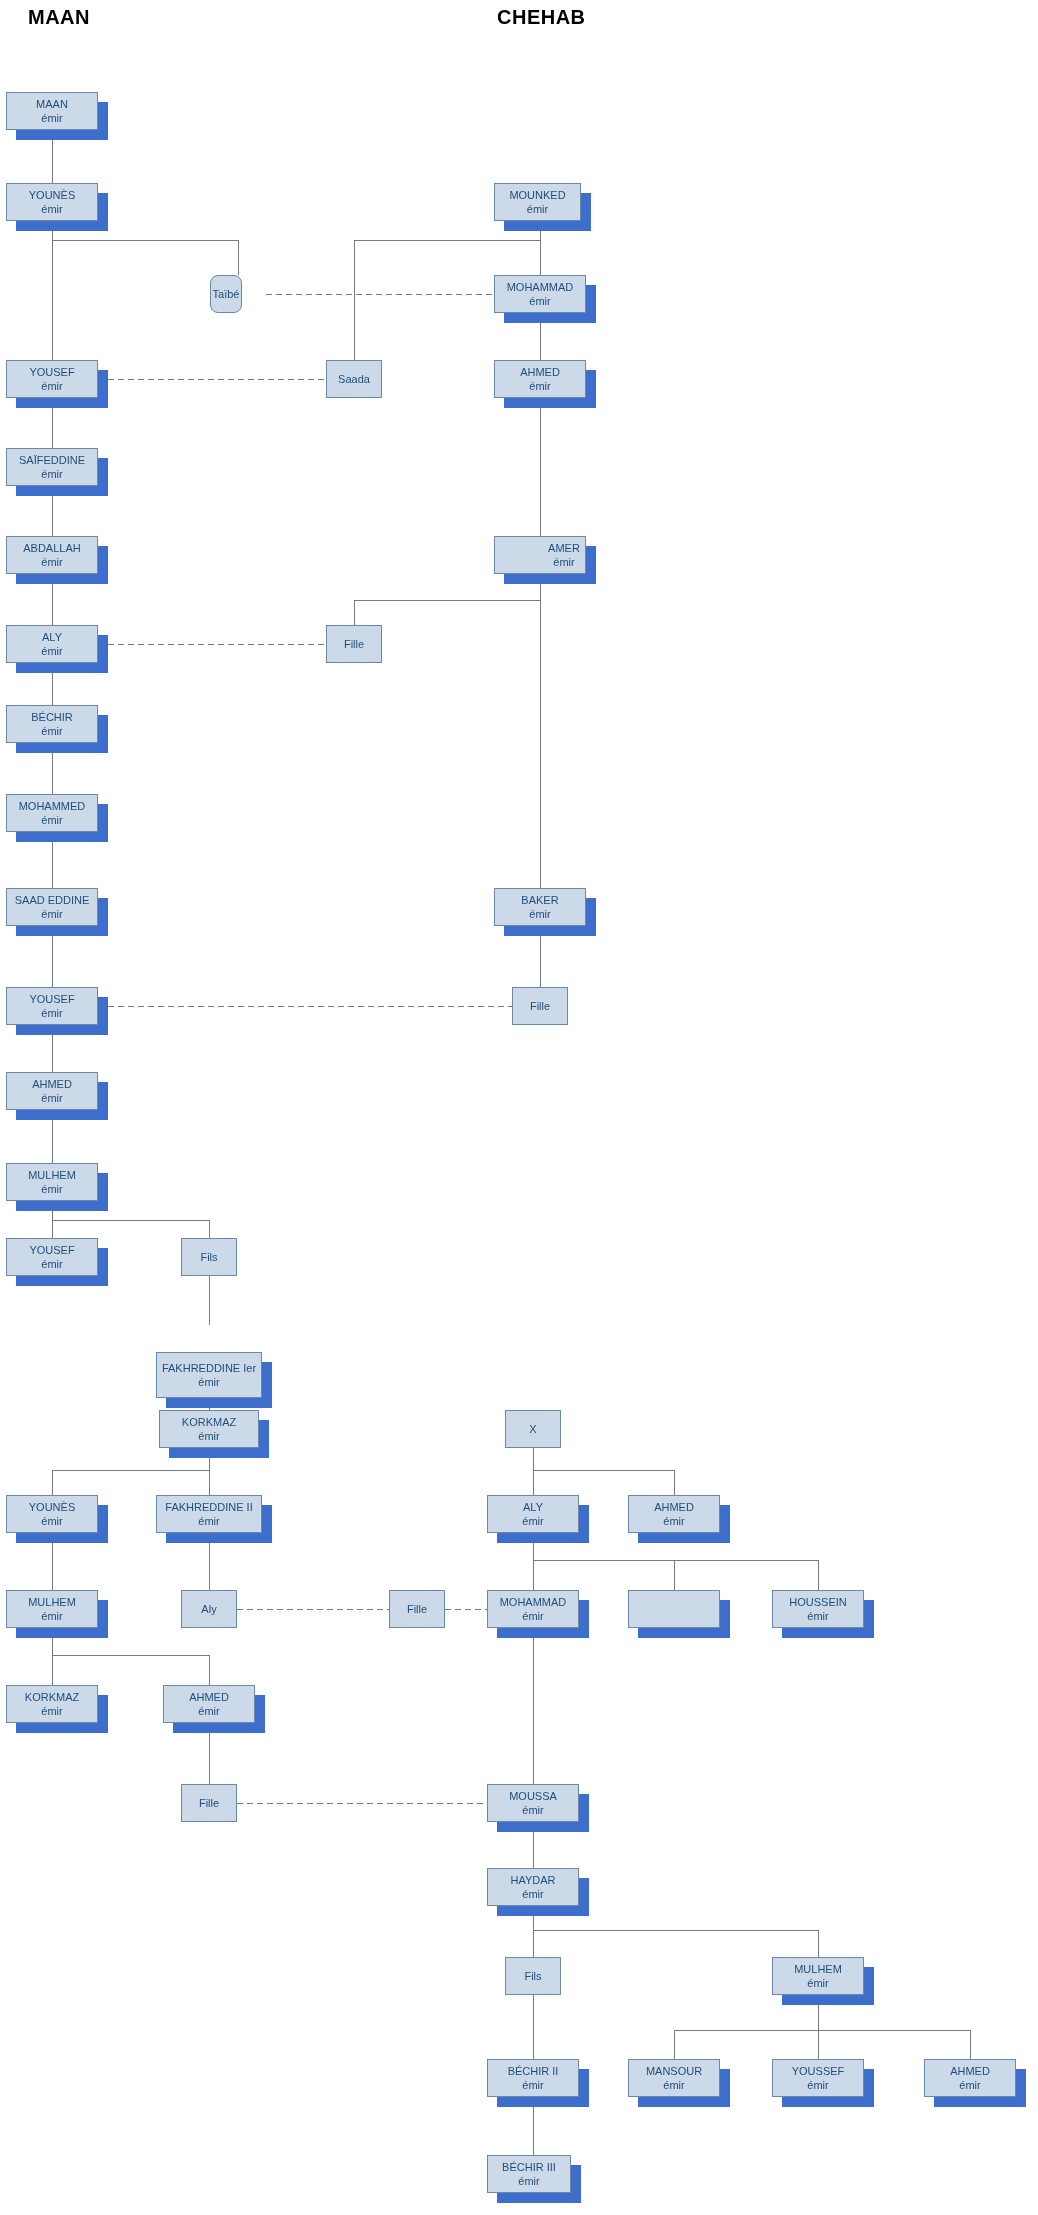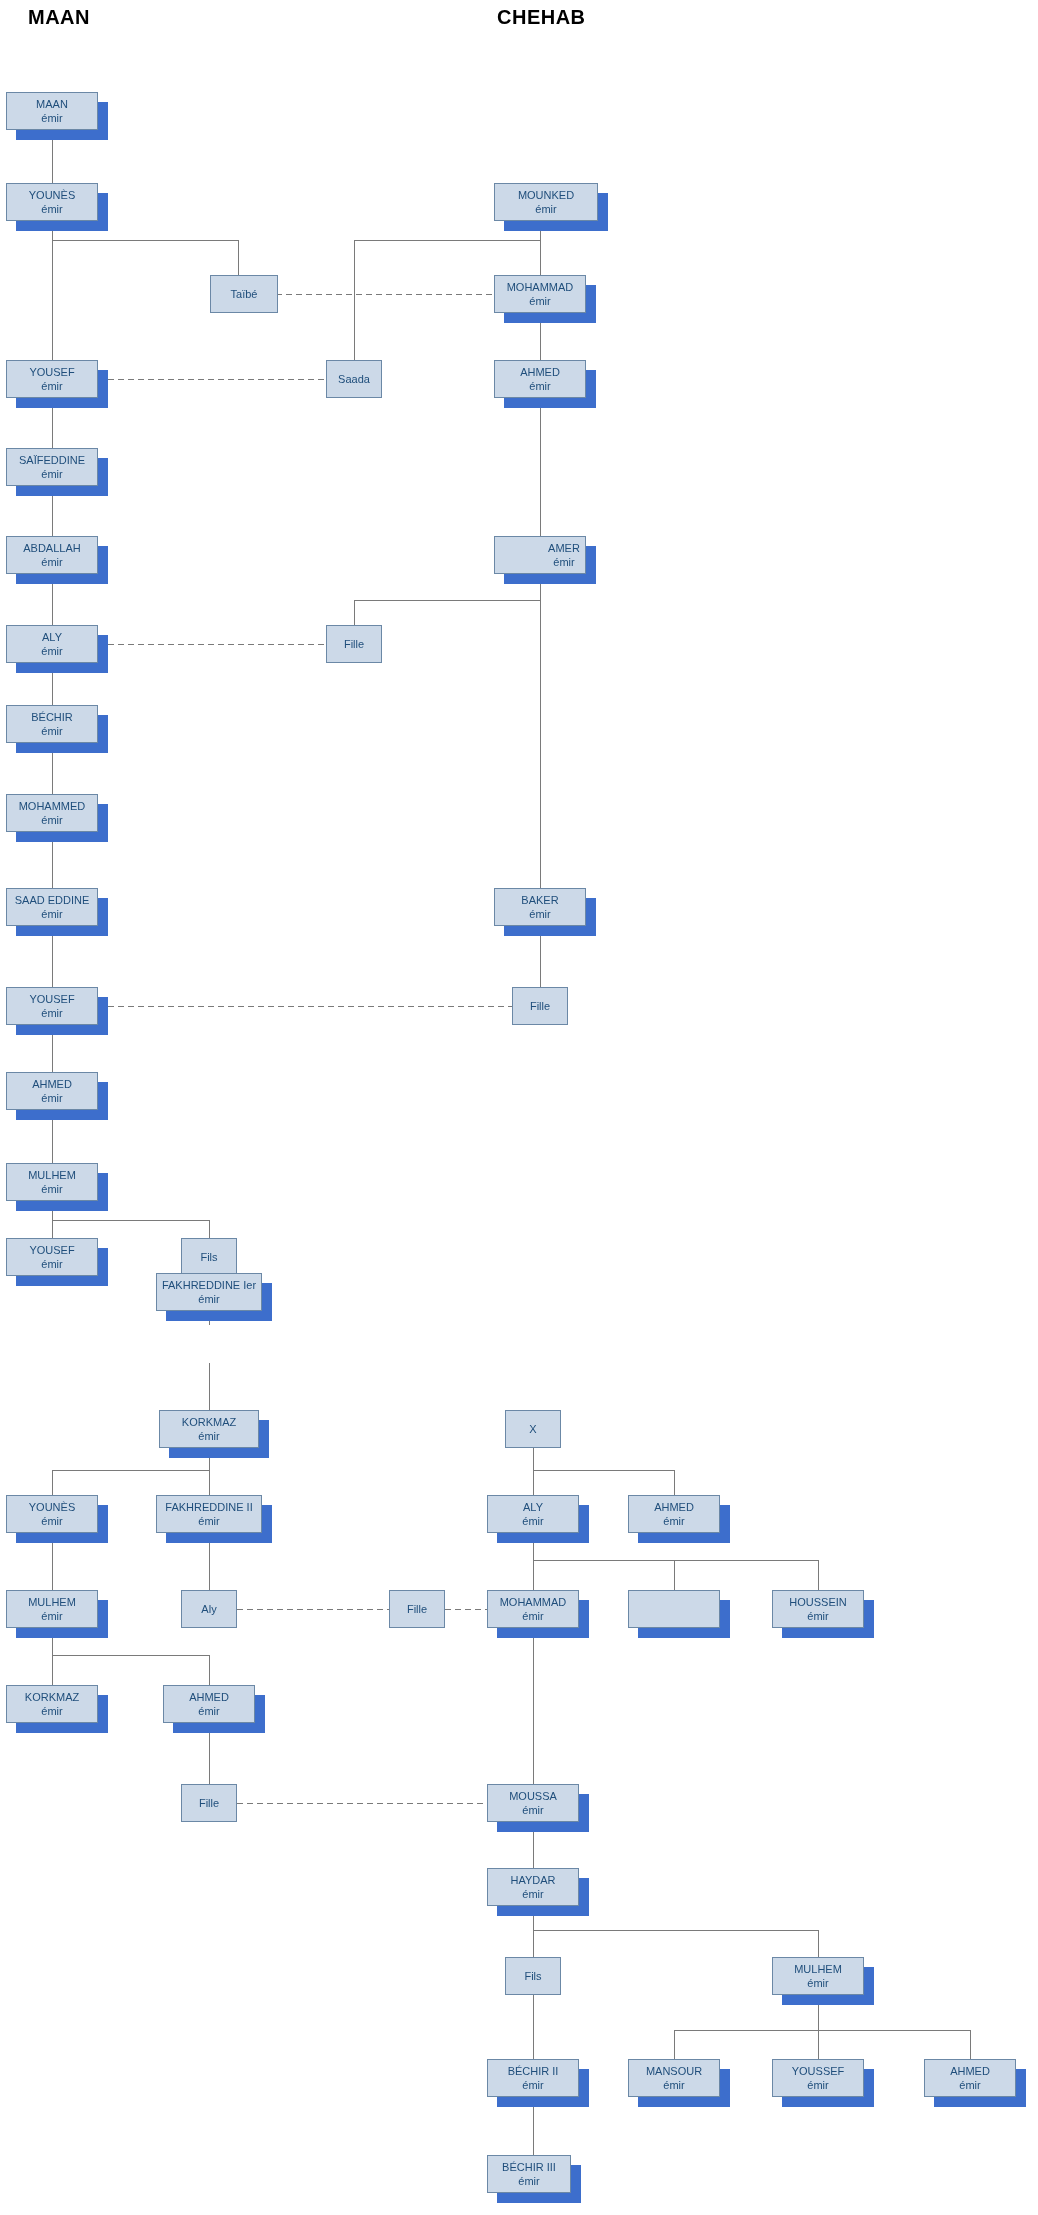--- a/index.html
+++ b/index.html
@@ -96,25 +96,25 @@
   <div class="header" style="left:497px; top:6px;">CHEHAB</div>
 
 <div class="node shadow" style="left: 6px; top: 92px; width: 92px; height: 38px;">
       <div class="lbl">MAAN</div>
       <div class="sub">émir</div>
     </div>
     <div class="node shadow" style="left: 6px; top: 183px; width: 92px; height: 38px;">
       <div class="lbl">YOUNÈS</div>
       <div class="sub">émir</div>
     </div>
-    <div class="node shadow" style="left: 494px; top: 183px; width: 104px; height: 38px; justify-content: center;">
+    <div class="node shadow" style="left: 494px; top: 183px; width: 87px; height: 38px; justify-content: center;">
       <div class="lbl">MOUNKED</div>
       <div class="sub">émir</div>
     </div>
-    <div class="node" style="left: 210px; top: 275px; width: 68px; height: 38px;">
+    <div class="node" style="left: 210px; top: 275px; width: 32px; height: 38px; border-radius: 8px;">
       <div class="lbl">Taïbé</div>
     </div>
     <div class="node shadow" style="left: 494px; top: 275px; width: 92px; height: 38px;">
       <div class="lbl">MOHAMMAD</div>
       <div class="sub">émir</div>
     </div>
     <div class="node shadow" style="left: 6px; top: 360px; width: 92px; height: 38px;">
       <div class="lbl">YOUSEF</div>
       <div class="sub">émir</div>
     </div>
@@ -175,21 +175,21 @@
       <div class="lbl">MULHEM</div>
       <div class="sub">émir</div>
     </div>
     <div class="node shadow" style="left: 6px; top: 1238px; width: 92px; height: 38px;">
       <div class="lbl">YOUSEF</div>
       <div class="sub">émir</div>
     </div>
     <div class="node" style="left: 181px; top: 1238px; width: 56px; height: 38px;">
       <div class="lbl">Fils</div>
     </div>
-    <div class="node shadow" style="left: 156px; top: 1273px; width: 106px; height: 38px;">
+    <div class="node shadow" style="left: 156px; top: 1352px; width: 106px; height: 46px;">
       <div class="lbl">FAKHREDDINE Ier</div>
       <div class="sub">émir</div>
     </div>
     <div class="node shadow" style="left: 159px; top: 1410px; width: 100px; height: 38px;">
       <div class="lbl">KORKMAZ</div>
       <div class="sub">émir</div>
     </div>
     <div class="node" style="left: 505px; top: 1410px; width: 56px; height: 38px;">
       <div class="lbl">X</div>
     </div>

